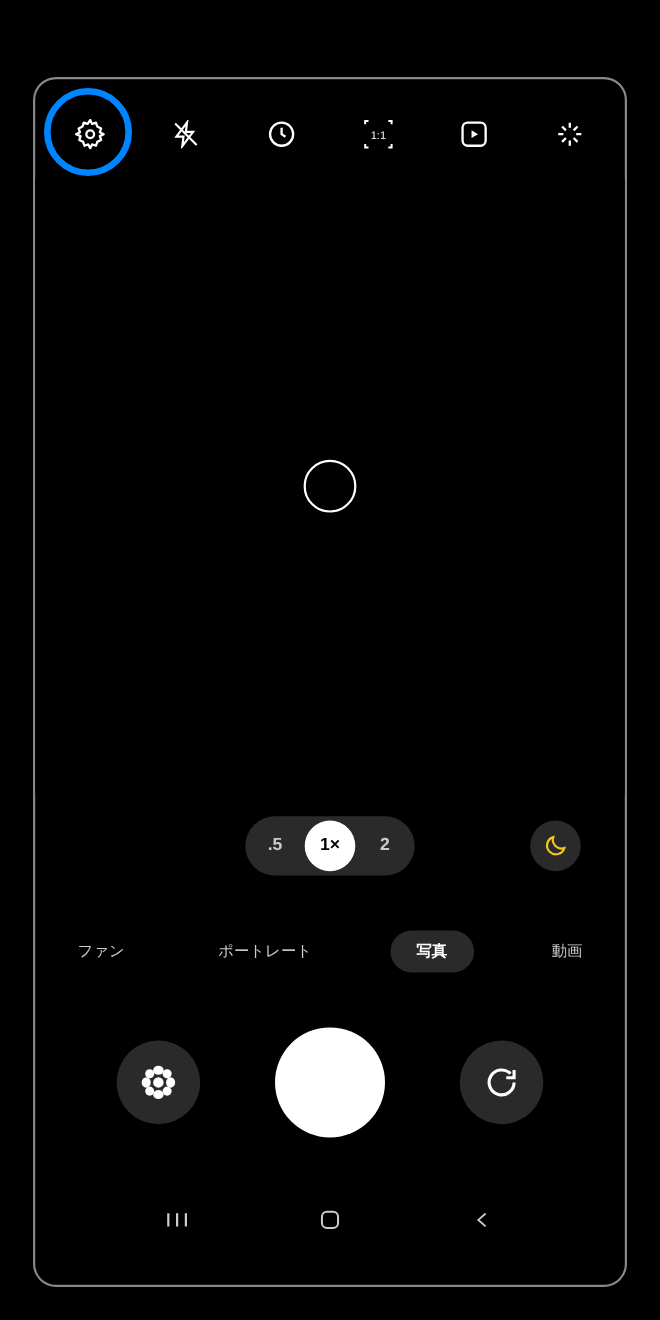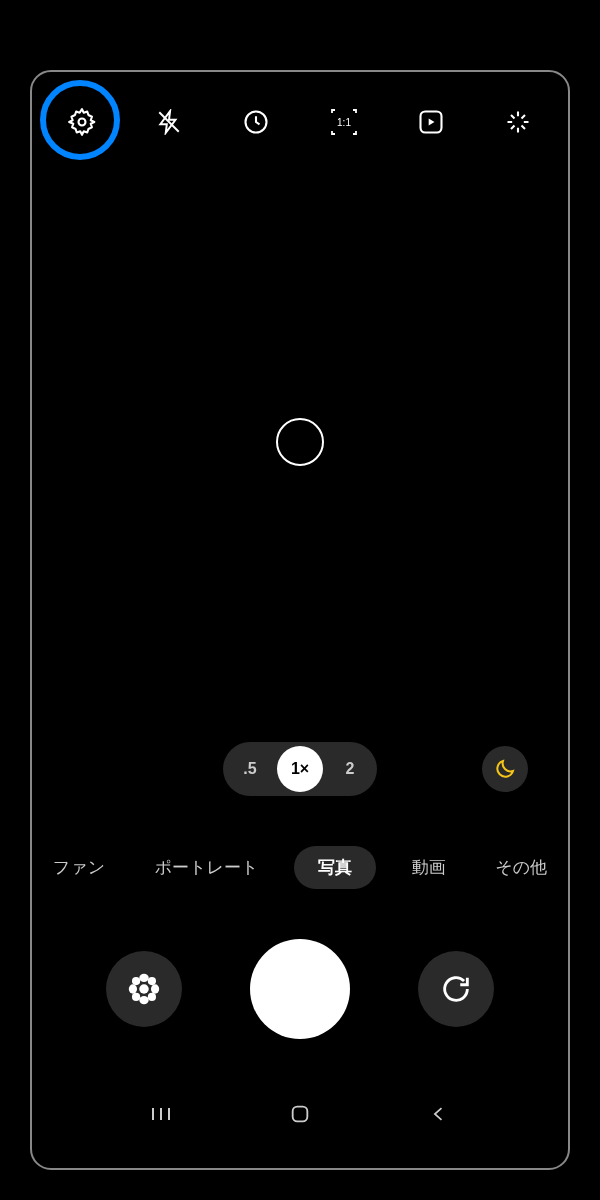--- a/index.html
+++ b/index.html
@@ -105,21 +105,21 @@
     }
     .mode-row {
       display: flex;
       align-items: center;
       justify-content: space-around;
       padding: 30px 0px;
       gap: 8px;
     }
     .mode-item {
       color: #ccc;
-      font-size: 17px;
+      font-size: 14px;
       font-weight: 500;
       padding: 10px 14px;
       white-space: nowrap;
     }
     .mode-item.active {
       background: #2a2a2a;
       border-radius: 30px;
       color: #fff;
       font-weight: 700;
       padding: 10px 24px;
@@ -220,21 +220,20 @@
         <path d="M20 14A8 8 0 0 1 10 4a8 8 0 1 0 10 10z"></path>
       </svg>
     </div>
   </div>
 
   <div class="mode-row">
     <div class="mode-item">ファン</div>
     <div class="mode-item">ポートレート</div>
     <div class="mode-item active">写真</div>
     <div class="mode-item">動画</div>
-    <div class="mode-item">その他</div>
   </div>
 
   <div class="controls-row">
     <div class="control-btn">
       <svg width="38" height="38" viewBox="0 0 24 24" fill="#fff">
         <circle cx="12" cy="12" r="3"></circle>
         <ellipse cx="12" cy="5" rx="3" ry="2.6"></ellipse>
         <ellipse cx="12" cy="19" rx="3" ry="2.6"></ellipse>
         <ellipse cx="5" cy="12" rx="2.6" ry="3"></ellipse>
         <ellipse cx="19" cy="12" rx="2.6" ry="3"></ellipse>

